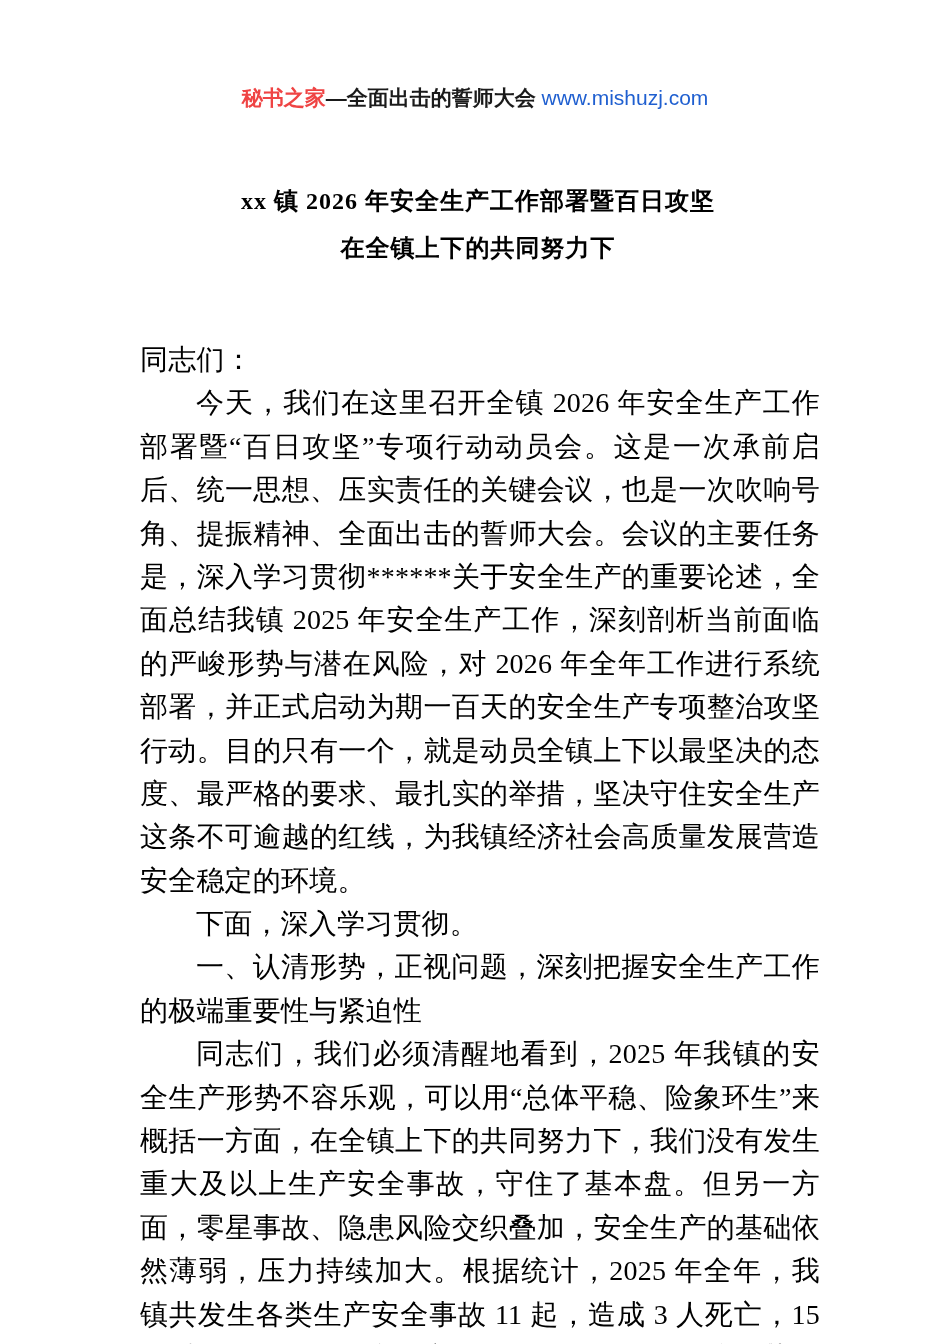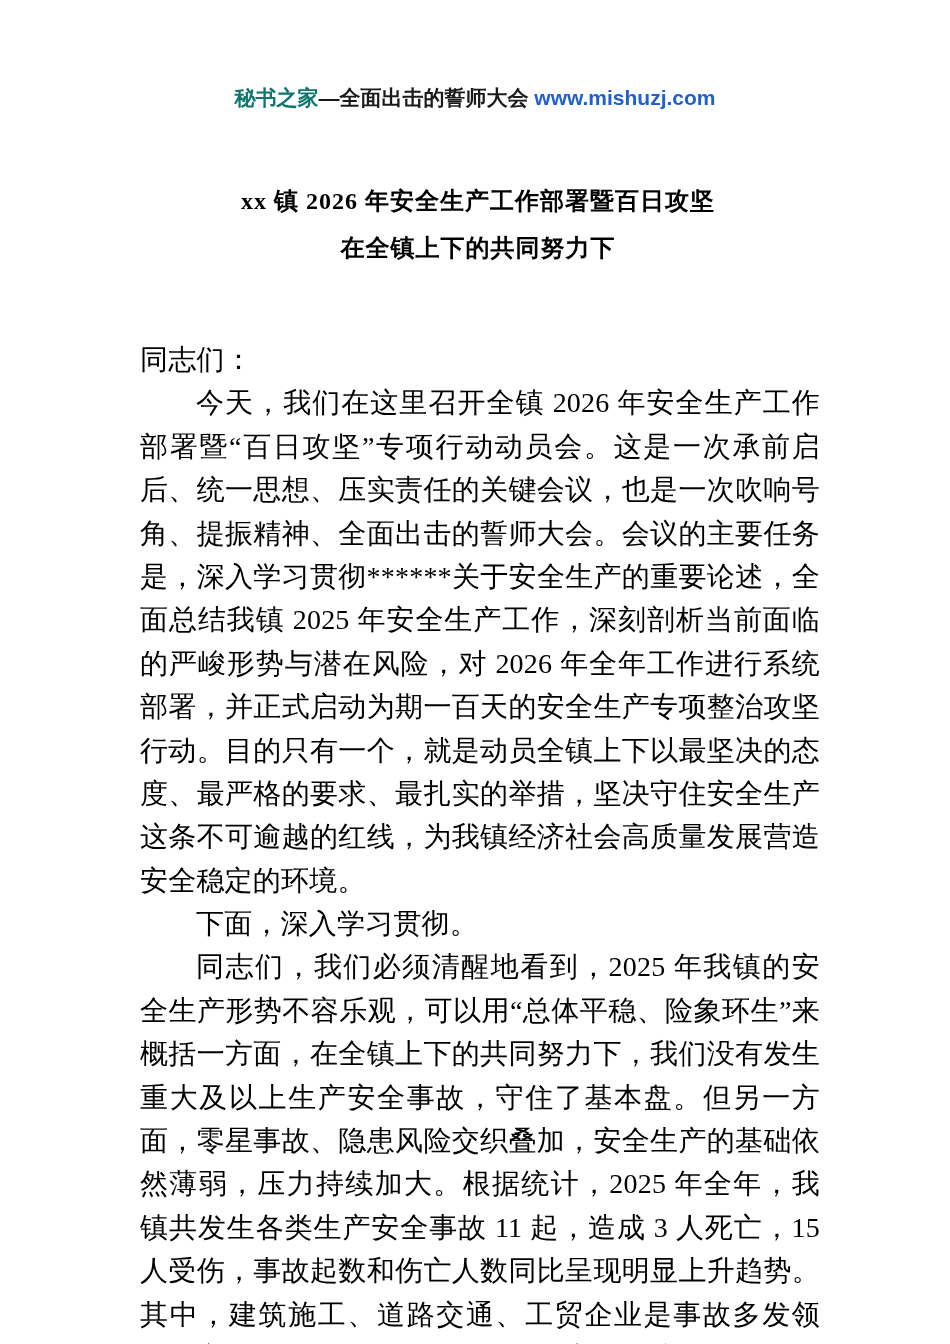--- a/index.html
+++ b/index.html
@@ -27,29 +27,29 @@
     top: 84px;
     left: 0;
     width: 950px;
     text-align: center;
     font-family: "Liberation Sans", sans-serif;
     font-size: 21px;
     font-weight: bold;
     white-space: nowrap;
   }
   .watermark .brand {
-    color: #0f766e;
+    color: #ef4444;
   }
   .watermark .tagline {
     color: #1a1a1a;
     font-weight: bold;
   }
   .watermark .site {
     color: #1f5fd0;
-    font-weight: bold;
+    font-weight: normal;
   }
   .doc-title {
     position: absolute;
     top: 178px;
     left: 128px;
     width: 700px;
     text-align: center;
     font-family: "Liberation Serif", "DejaVu Serif", serif;
     font-weight: bold;
     font-size: 24px;
@@ -88,16 +88,17 @@
 
   <div class="doc-title">
     <div>xx 镇 2026 年安全生产工作部署暨百日攻坚</div>
     <div>在全镇上下的共同努力下</div>
   </div>
 
   <div class="body-block">
     <p class="para noindent">同志们：</p>
     <p class="para indent">今天，我们在这里召开全镇 2026 年安全生产工作部署暨“百日攻坚”专项行动动员会。这是一次承前启后、统一思想、压实责任的关键会议，也是一次吹响号角、提振精神、全面出击的誓师大会。会议的主要任务是，深入学习贯彻******关于安全生产的重要论述，全面总结我镇 2025 年安全生产工作，深刻剖析当前面临的严峻形势与潜在风险，对 2026 年全年工作进行系统部署，并正式启动为期一百天的安全生产专项整治攻坚行动。目的只有一个，就是动员全镇上下以最坚决的态度、最严格的要求、最扎实的举措，坚决守住安全生产这条不可逾越的红线，为我镇经济社会高质量发展营造安全稳定的环境。</p>
     <p class="para indent">下面，深入学习贯彻。</p>
+    <p class="para indent">一、认清形势，正视问题，深刻把握安全生产工作的极端重要性与紧迫性</p>
     <p class="para indent">同志们，我们必须清醒地看到，2025 年我镇的安全生产形势不容乐观，可以用“总体平稳、险象环生”来概括一方面，在全镇上下的共同努力下，我们没有发生重大及以上生产安全事故，守住了基本盘。但另一方面，零星事故、隐患风险交织叠加，安全生产的基础依然薄弱，压力持续加大。根据统计，2025 年全年，我镇共发生各类生产安全事故 11 起，造成 3 人死亡，15 人受伤，事故起数和伤亡人数同比呈现明显上升趋势。其中，建筑施工、道路交通、工贸企业是事故多发领域，高处坠落、物体打击、机械伤害等传统事故类型依然是主要“杀手”。</p>
   </div>
 
 </div>
 
 </body></html>

